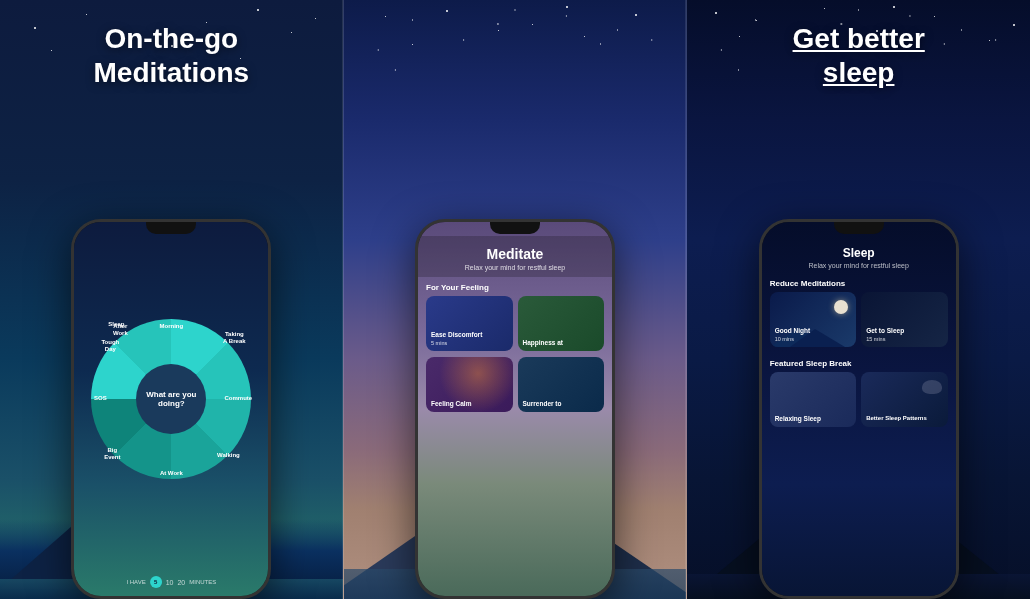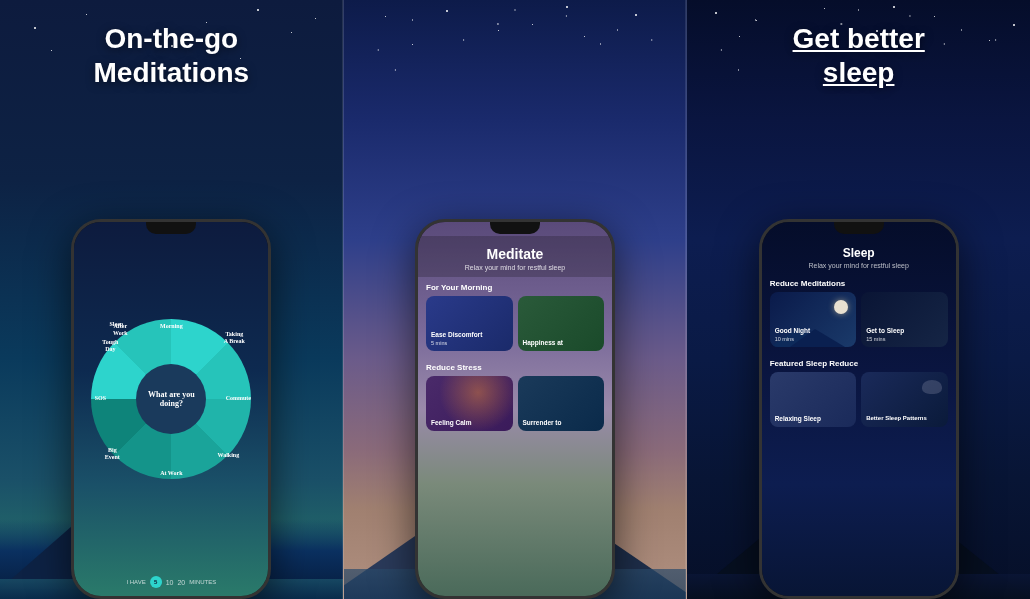--- a/index.html
+++ b/index.html
@@ -97,21 +97,20 @@
       align-items: center;
       justify-content: center;
       position: relative;
     }
 
     .wheel-container {
       width: 160px;
       height: 160px;
       position: relative;
       margin-bottom: 20px;
-      font-family: Liberation Serif, serif;
     }
 
     .wheel-bg {
       width: 160px;
       height: 160px;
       border-radius: 50%;
       background: conic-gradient(
         #2dd4cc 0deg 45deg,
         #26c4ba 45deg 90deg,
         #20b4aa 90deg 135deg,
@@ -508,36 +507,35 @@
     <div class="phone phone-2">
       <div class="phone-screen">
 
         <div style="position:absolute;top:0;left:50%;transform:translateX(-50%);width:50px;height:12px;background:#111;border-radius:0 0 10px 10px;z-index:10;"></div>
 
         <div class="phone-header" style="margin-top:14px;">
           <div class="phone-header-title">Meditate</div>
           <div class="phone-header-subtitle">Relax your mind for restful sleep</div>
         </div>
 
-        <div class="phone-section-label">For Your Morning</div>
+        <div class="phone-section-label">For Your Feeling</div>
         <div class="phone-cards-row">
           <div class="phone-card phone-card-bg-1">
             <div class="phone-card-text">
               <div>Ease Discomfort</div>
               <div class="phone-card-subtext">5 mins</div>
             </div>
           </div>
           <div class="phone-card phone-card-bg-2">
             <div class="phone-card-text">
               <div>Happiness at</div>
             </div>
           </div>
         </div>
 
-        <div class="phone-section-label">Reduce Stress</div>
         <div class="phone-cards-row">
           <div class="phone-card phone-card-bg-3">
             <div style="position:absolute;inset:0;background:radial-gradient(circle at 60% 30%, rgba(255,150,50,0.4),transparent 60%);"></div>
             <div class="phone-card-text">
               <div>Feeling Calm</div>
             </div>
           </div>
           <div class="phone-card phone-card-bg-4">
             <div class="phone-card-text">
               <div>Surrender to</div>
@@ -602,21 +600,21 @@
             </div>
           </div>
           <div class="phone-card" style="background:linear-gradient(135deg,#0a1535,#152545);">
             <div class="phone-card-text">
               <div>Get to Sleep</div>
               <div class="phone-card-subtext">15 mins</div>
             </div>
           </div>
         </div>
 
-        <div class="phone-section-label">Featured Sleep Reduce</div>
+        <div class="phone-section-label">Featured Sleep Break</div>
         <div class="phone-cards-row">
           <div class="phone-card" style="background:linear-gradient(135deg,#2a3a6a,#1a2a5a);">
             <div class="phone-card-text">
               <div>Relaxing Sleep</div>
             </div>
           </div>
           <div class="phone-card" style="background:linear-gradient(135deg,#1a2a5a,#0a1a3a);position:relative;">
 
             <div style="position:absolute;top:8px;right:6px;width:20px;height:14px;background:rgba(200,200,220,0.2);border-radius:50% 50% 40% 40%;"></div>
             <div class="phone-card-text">

